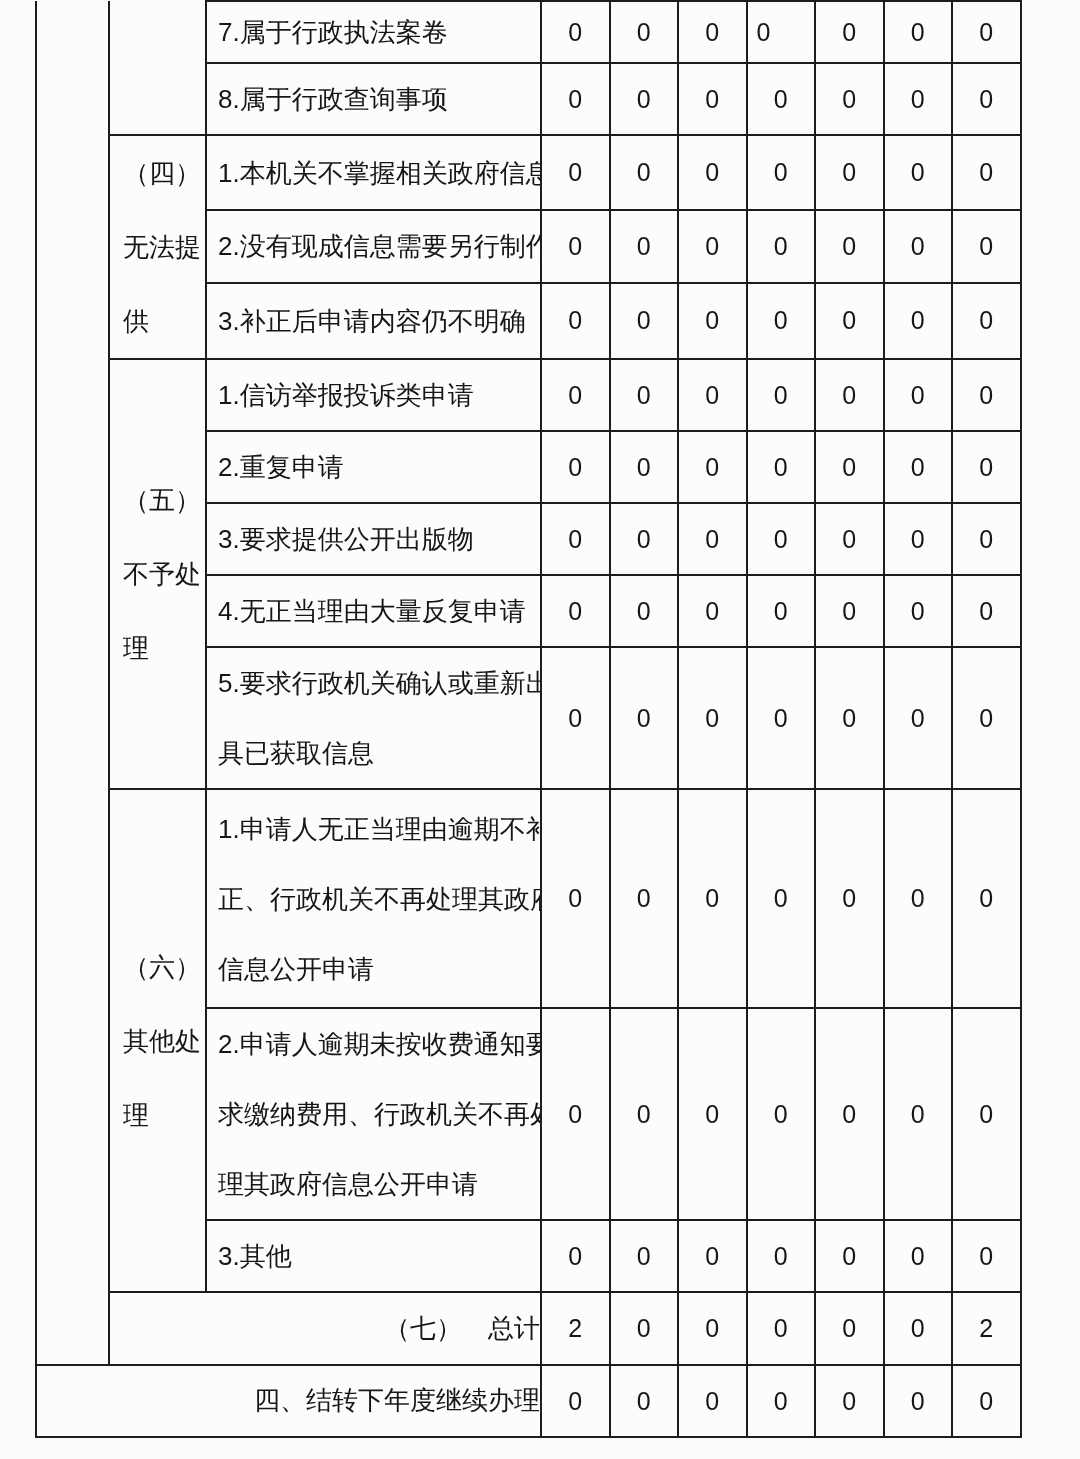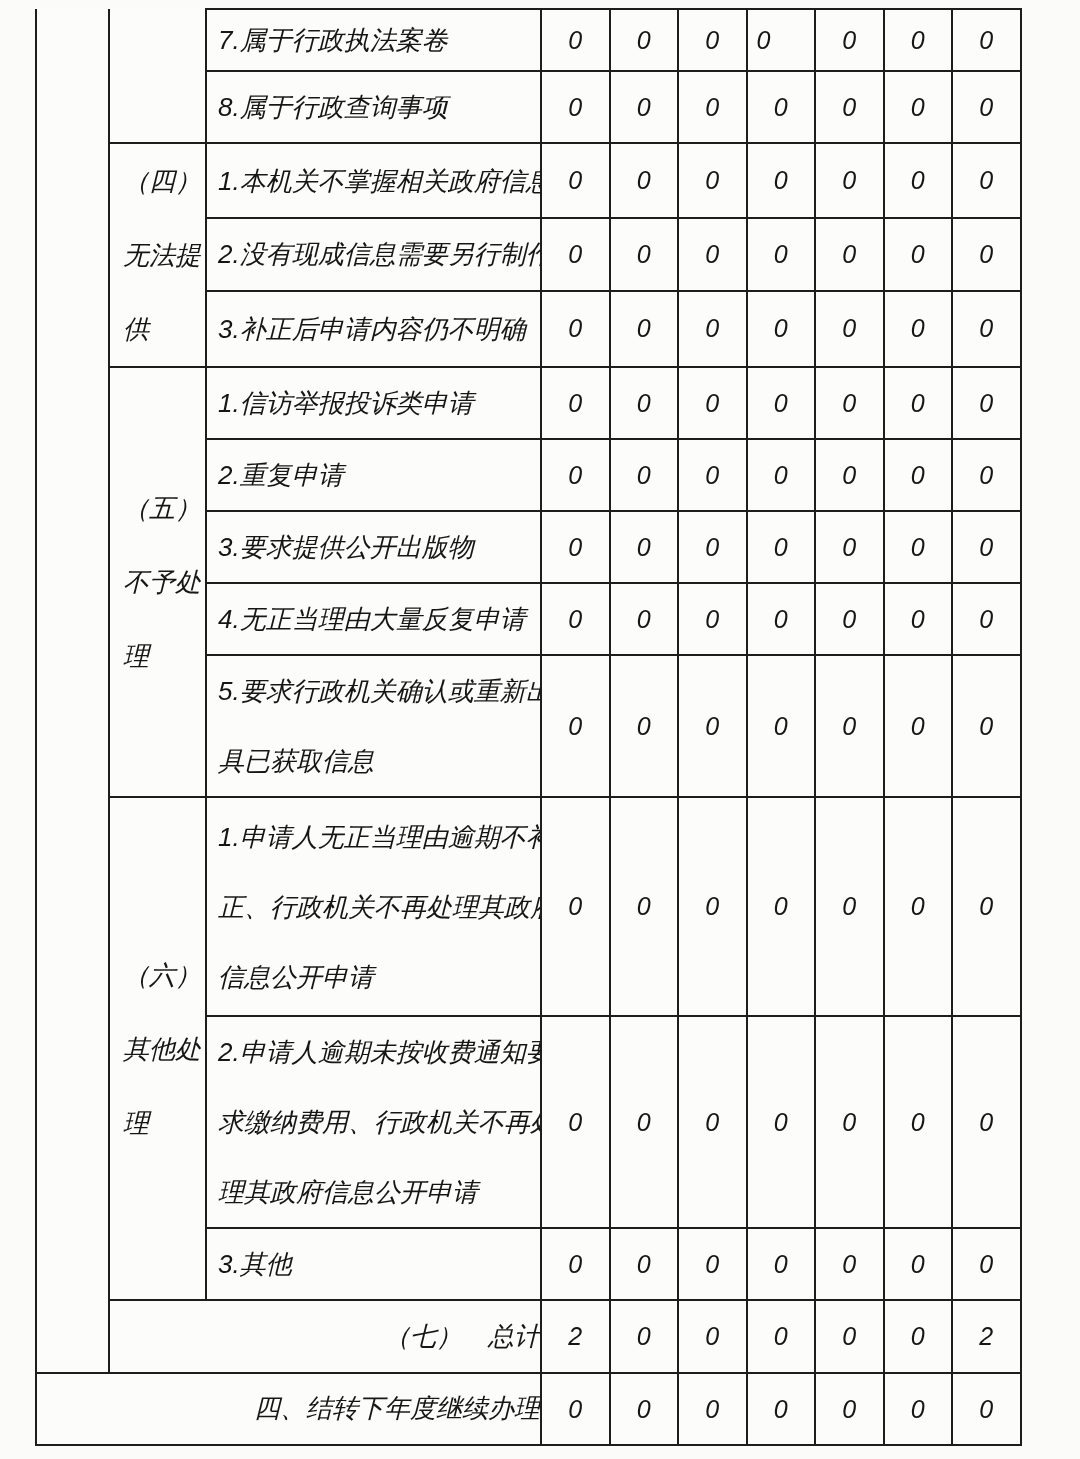--- a/index.html
+++ b/index.html
@@ -7,22 +7,21 @@
     width: 1080px;
     height: 1459px;
     background: #fbfbfa;
     font-family: "Liberation Sans", "DejaVu Sans", sans-serif;
     color: #161616;
     overflow: hidden;
   }
   .sheet {
     position: absolute;
     left: 35px;
-    top: 8px;
-    font-style: italic;
+    top: 0;
   }
   table.report {
     border-collapse: collapse;
     table-layout: fixed;
     width: 985px;
   }
   td {
     border: 2px solid #1d1d1d;
     vertical-align: middle;
     background: #fcfcfb;

